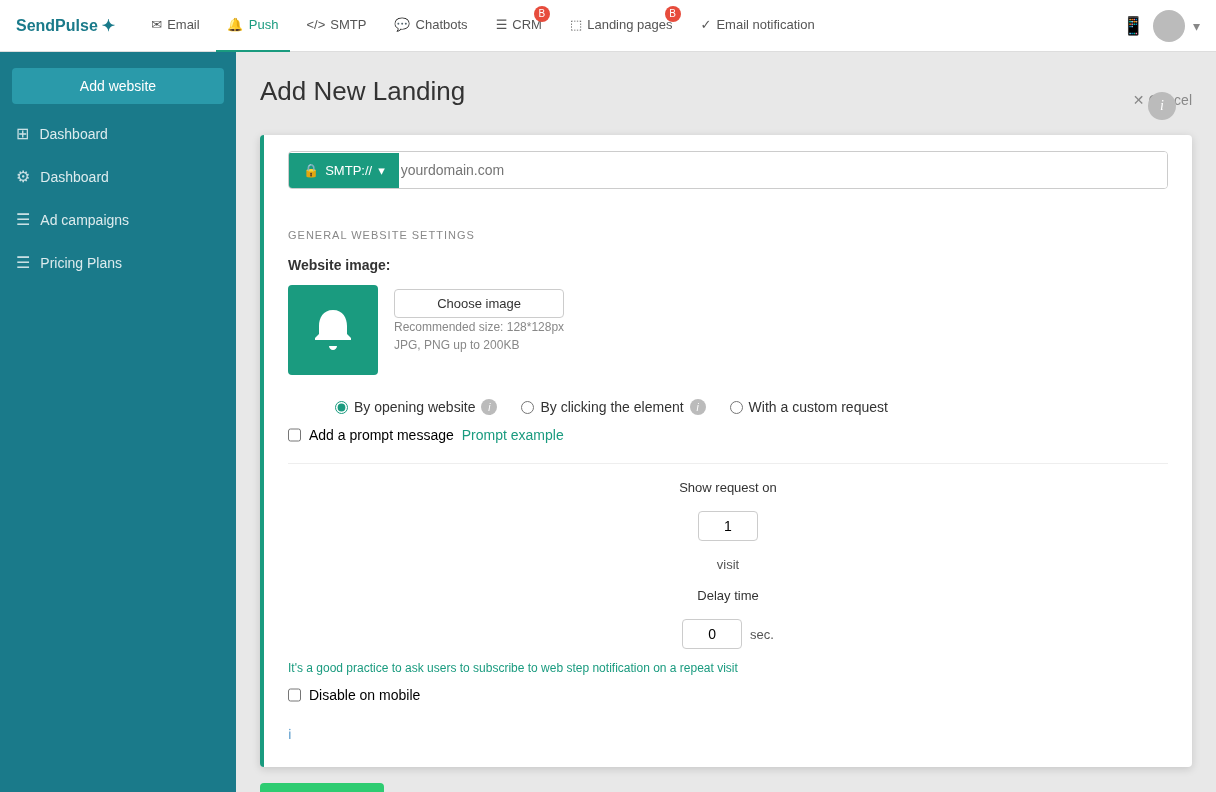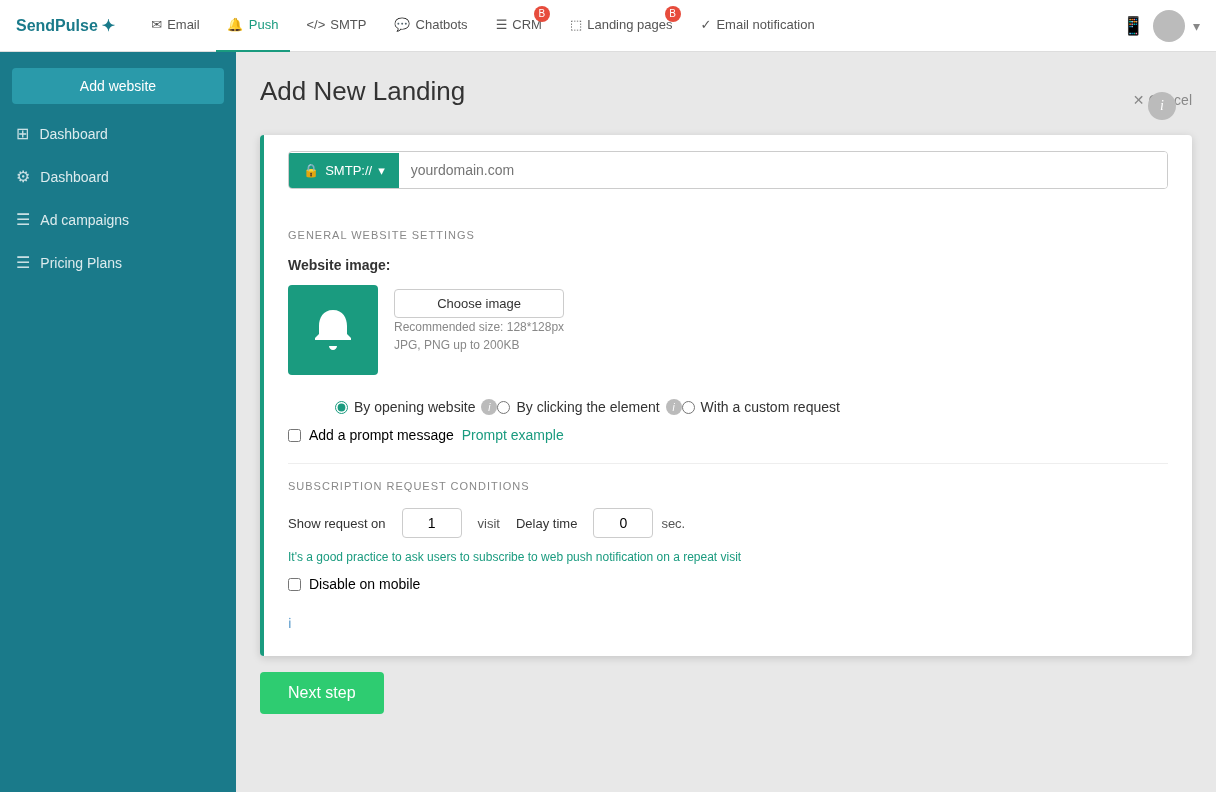--- a/index.html
+++ b/index.html
@@ -151,21 +151,21 @@
       align-items: center;
       gap: 6px;
       cursor: pointer;
       white-space: nowrap;
       font-size: 13px;
     }
     .url-input {
       flex: 1;
       border: none;
       outline: none;
-      padding: 10px 12px;
+      padding: 10px 2px;
       font-size: 14px;
       color: #15803d;
     }
 
     
     .settings-card {
       padding: 24px;
     }
     .section-label {
       font-size: 11px;
@@ -210,20 +210,21 @@
     
     .subscription-label {
       font-size: 14px;
       font-weight: bold;
       color: #333;
       margin-bottom: 12px;
     }
     .radio-group {
       display: flex;
       align-items: center;
+      gap: 24px;
       margin-bottom: 12px;
       flex-wrap: wrap;
       padding-left: 47px;
     }
     .radio-option {
       display: flex;
       align-items: center;
       gap: 6px;
       cursor: pointer;
       font-size: 14px;
@@ -238,38 +239,38 @@
       height: 16px;
       border-radius: 50%;
       background: #bbb;
       color: white;
       font-size: 10px;
       font-style: italic;
       cursor: pointer;
     }
     .checkbox-row {
       display: flex;
-      align-items: center;
       gap: 8px;
       margin-bottom: 20px;
     }
     .checkbox-row input[type="checkbox"] { accent-color: #1a9b7f; cursor: pointer; }
     .prompt-link { color: #1a9b7f; text-decoration: none; }
 
     
     .conditions-section {
       border-top: 1px solid #eee;
       padding-top: 16px;
     }
     .show-request-row {
       display: flex;
       align-items: center;
       gap: 16px;
       margin-bottom: 12px;
       flex-wrap: wrap;
+      flex-direction: column;
     }
     .show-label { font-size: 13px; color: #333; font-weight: 500; }
     .number-input {
       width: 60px;
       border: 1px solid #ccc;
       border-radius: 4px;
       padding: 6px 10px;
       font-size: 14px;
       text-align: center;
     }
@@ -464,32 +465,31 @@
             <span>With a custom request</span>
           </label>
         </div>
         <div class="checkbox-row">
           <input type="checkbox" style="">
           <span>Add a prompt message</span>
           <a class="prompt-link">Prompt example</a>
         </div>
 
         <div class="conditions-section">
-          <div class="section-label">SUBSCRIPTION REQUEST CONDITIONS</div>
           <div class="show-request-row">
             <span class="show-label">Show request on</span>
             <input class="number-input" type="text" value="1" style="">
             <span class="unit-text">visit</span>
             <span class="show-label">Delay time</span>
             <div class="delay-group">
               <input class="sec-input" type="text" value="0" style="">
               <span class="unit-text">sec.</span>
             </div>
           </div>
-          <div class="hint-text">It's a good practice to ask users to subscribe to web push notification on a repeat visit</div>
+          <div class="hint-text">It's a good practice to ask users to subscribe to web step notification on a repeat visit</div>
           <div class="checkbox-row">
             <input type="checkbox" style="">
             <span>Disable on mobile</span>
           </div>
           <div class="notice-row">
             <span class="notice-icon">ℹ</span>
           </div>
         </div>
       </div>
     </div>

